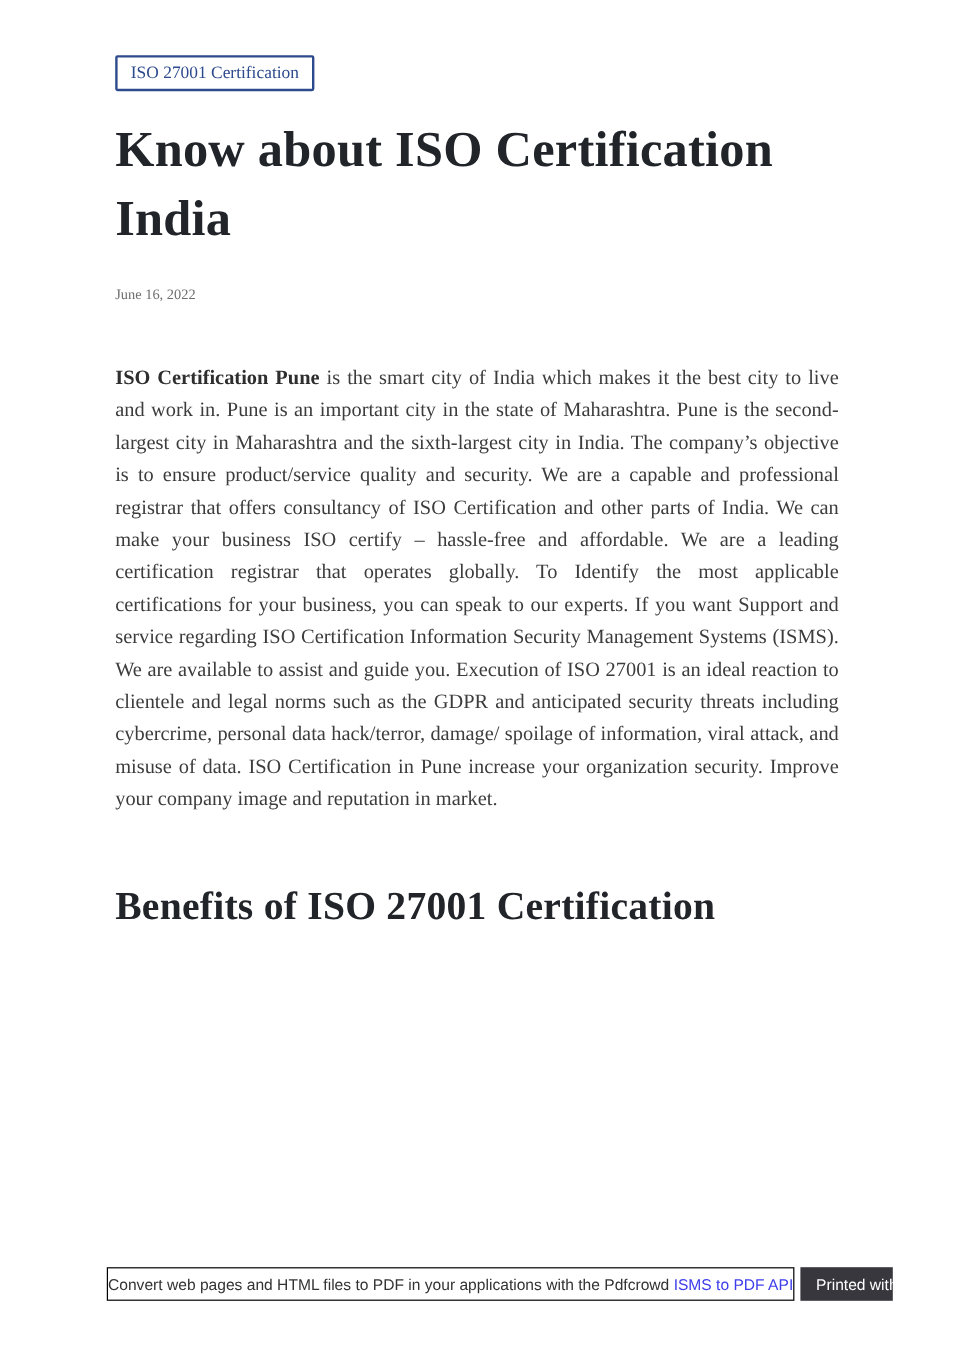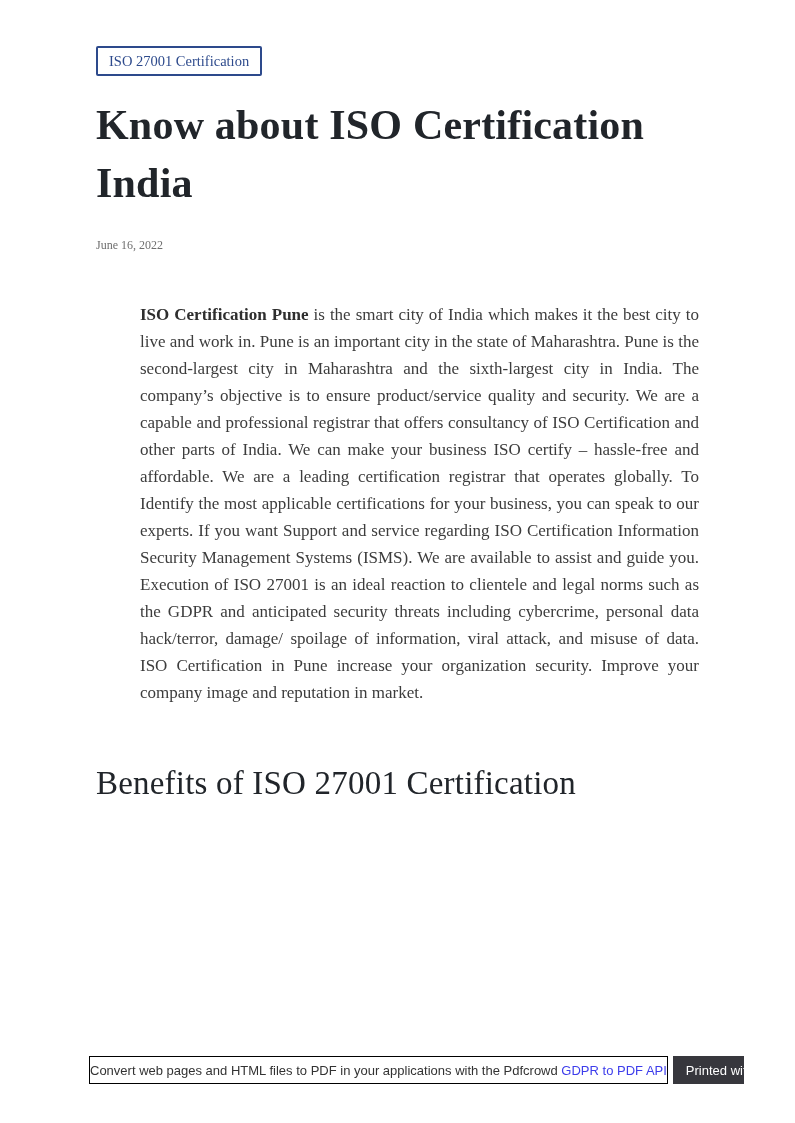--- a/index.html
+++ b/index.html
@@ -47,28 +47,27 @@
     margin-top: 26px;
     font-size: 12px;
     color: var(--date);
   }
   p.body-text {
     margin-top: 48px;
     font-size: 17px;
     line-height: 27px;
     text-align: justify;
     color: var(--body);
-    margin-left: 44px;
   }
   p.body-text strong { color: #2e2e2e; }
   h2.section-heading {
     margin-top: 58px;
     font-size: 33px;
     line-height: 1.2;
-    font-weight: 400;
+    font-weight: 700;
     color: var(--title);
     letter-spacing: 0.2px;
   }
   .footer {
     position: absolute;
     left: 38px;
     right: 54px;
     bottom: 39px;
     height: 28px;
     display: flex;
@@ -112,16 +111,16 @@
     <h1 class="title">Know about ISO Certification India</h1>
 
     <div class="date">June 16, 2022</div>
 
     <p class="body-text"><strong>ISO Certification Pune</strong><span> is the smart city of India which makes it the best city to live and work in. Pune is an important city in the state of Maharashtra. Pune is the second-largest city in Maharashtra and the sixth-largest city in India. The company’s objective is to ensure product/service quality and security. We are a capable and professional registrar that offers consultancy of ISO Certification  and other parts of India. We can make your business ISO certify – hassle-free and affordable. We are a leading certification registrar that operates globally. To Identify the most applicable certifications for your business, you can speak to our experts. If you want Support and service regarding ISO Certification Information Security Management Systems (ISMS). We are available to assist and guide you. Execution of ISO 27001 is an ideal reaction to clientele and legal norms such as the GDPR and anticipated security threats including cybercrime, personal data hack/terror, damage/ spoilage of information, viral attack, and misuse of data. ISO Certification in Pune increase your organization security. Improve your company image and reputation in market.</span></p>
 
     <h2 class="section-heading">Benefits of ISO 27001 Certification</h2>
   </div>
 
   <div class="footer">
-    <div class="footer-notice"><span>Convert web pages and HTML files to PDF in your applications with the Pdfcrowd </span><a href="#" class="footer-link">GDPR to PDF API</a></div>
+    <div class="footer-notice"><span>Convert web pages and HTML files to PDF in your applications with the Pdfcrowd </span><a href="#" class="footer-link">ISMS to PDF API</a></div>
     <div class="footer-printed">Printed with Pdfcrowd.com</div>
   </div>
 </div>
 
 </body></html>

